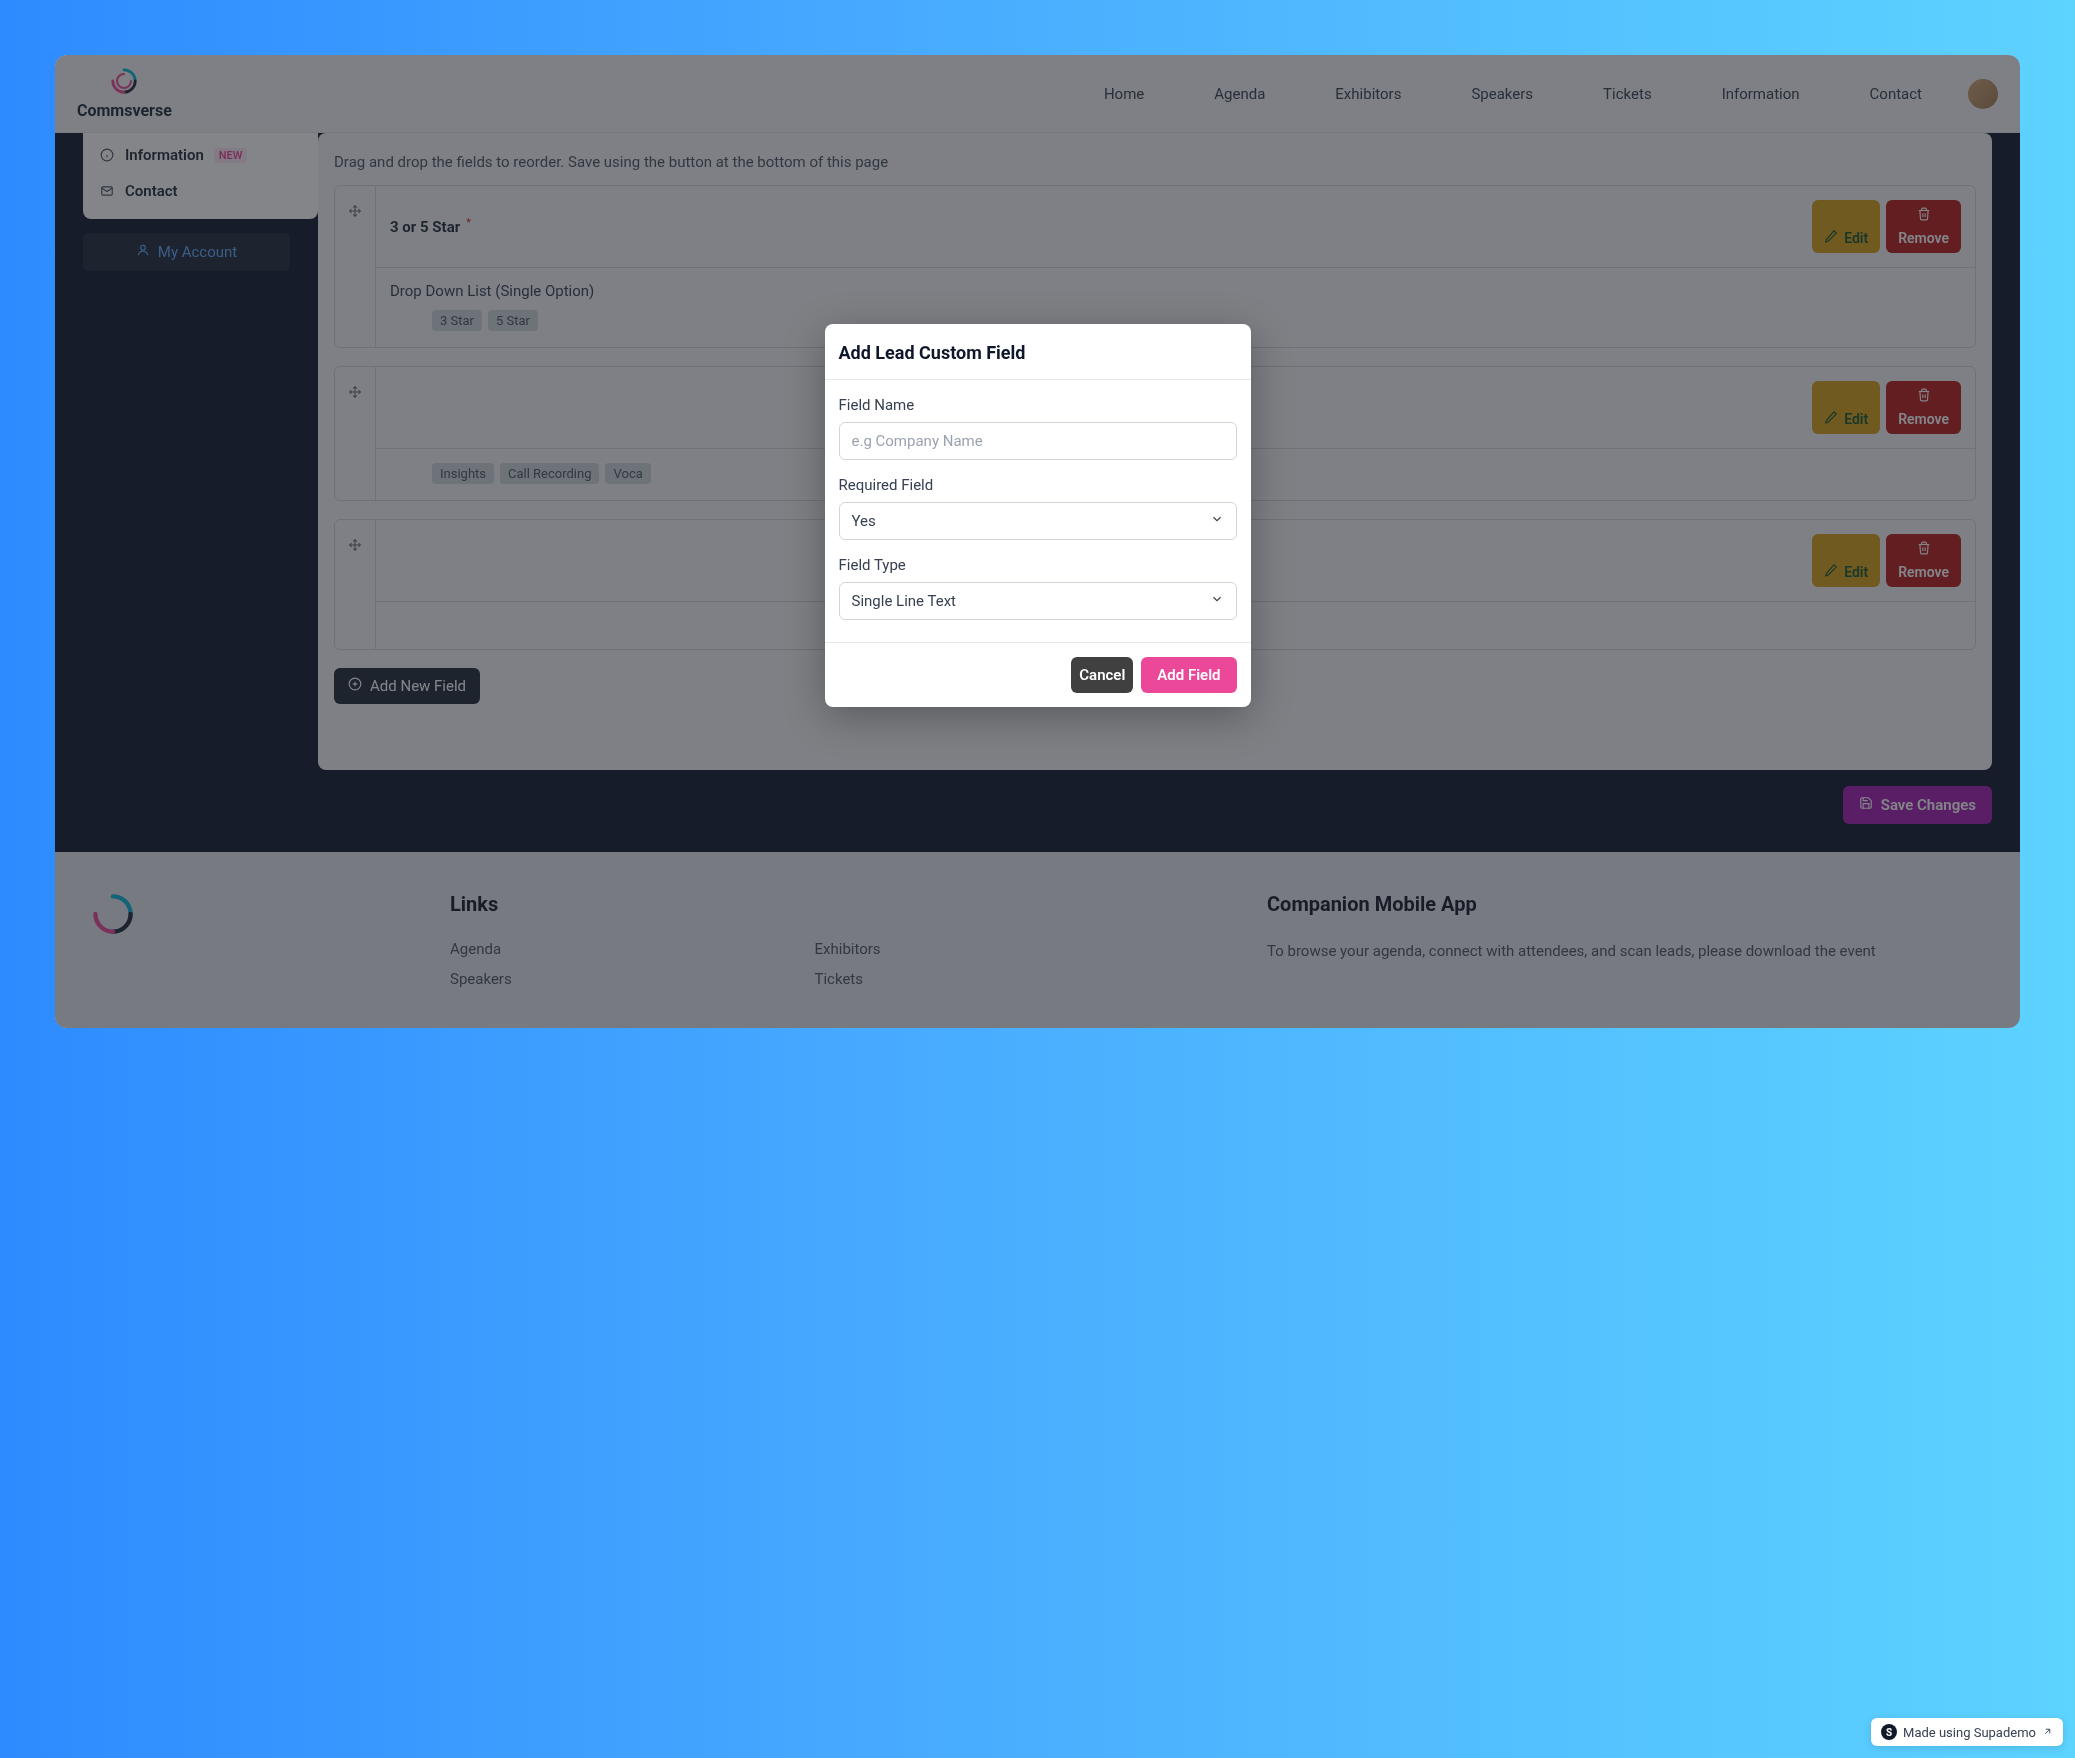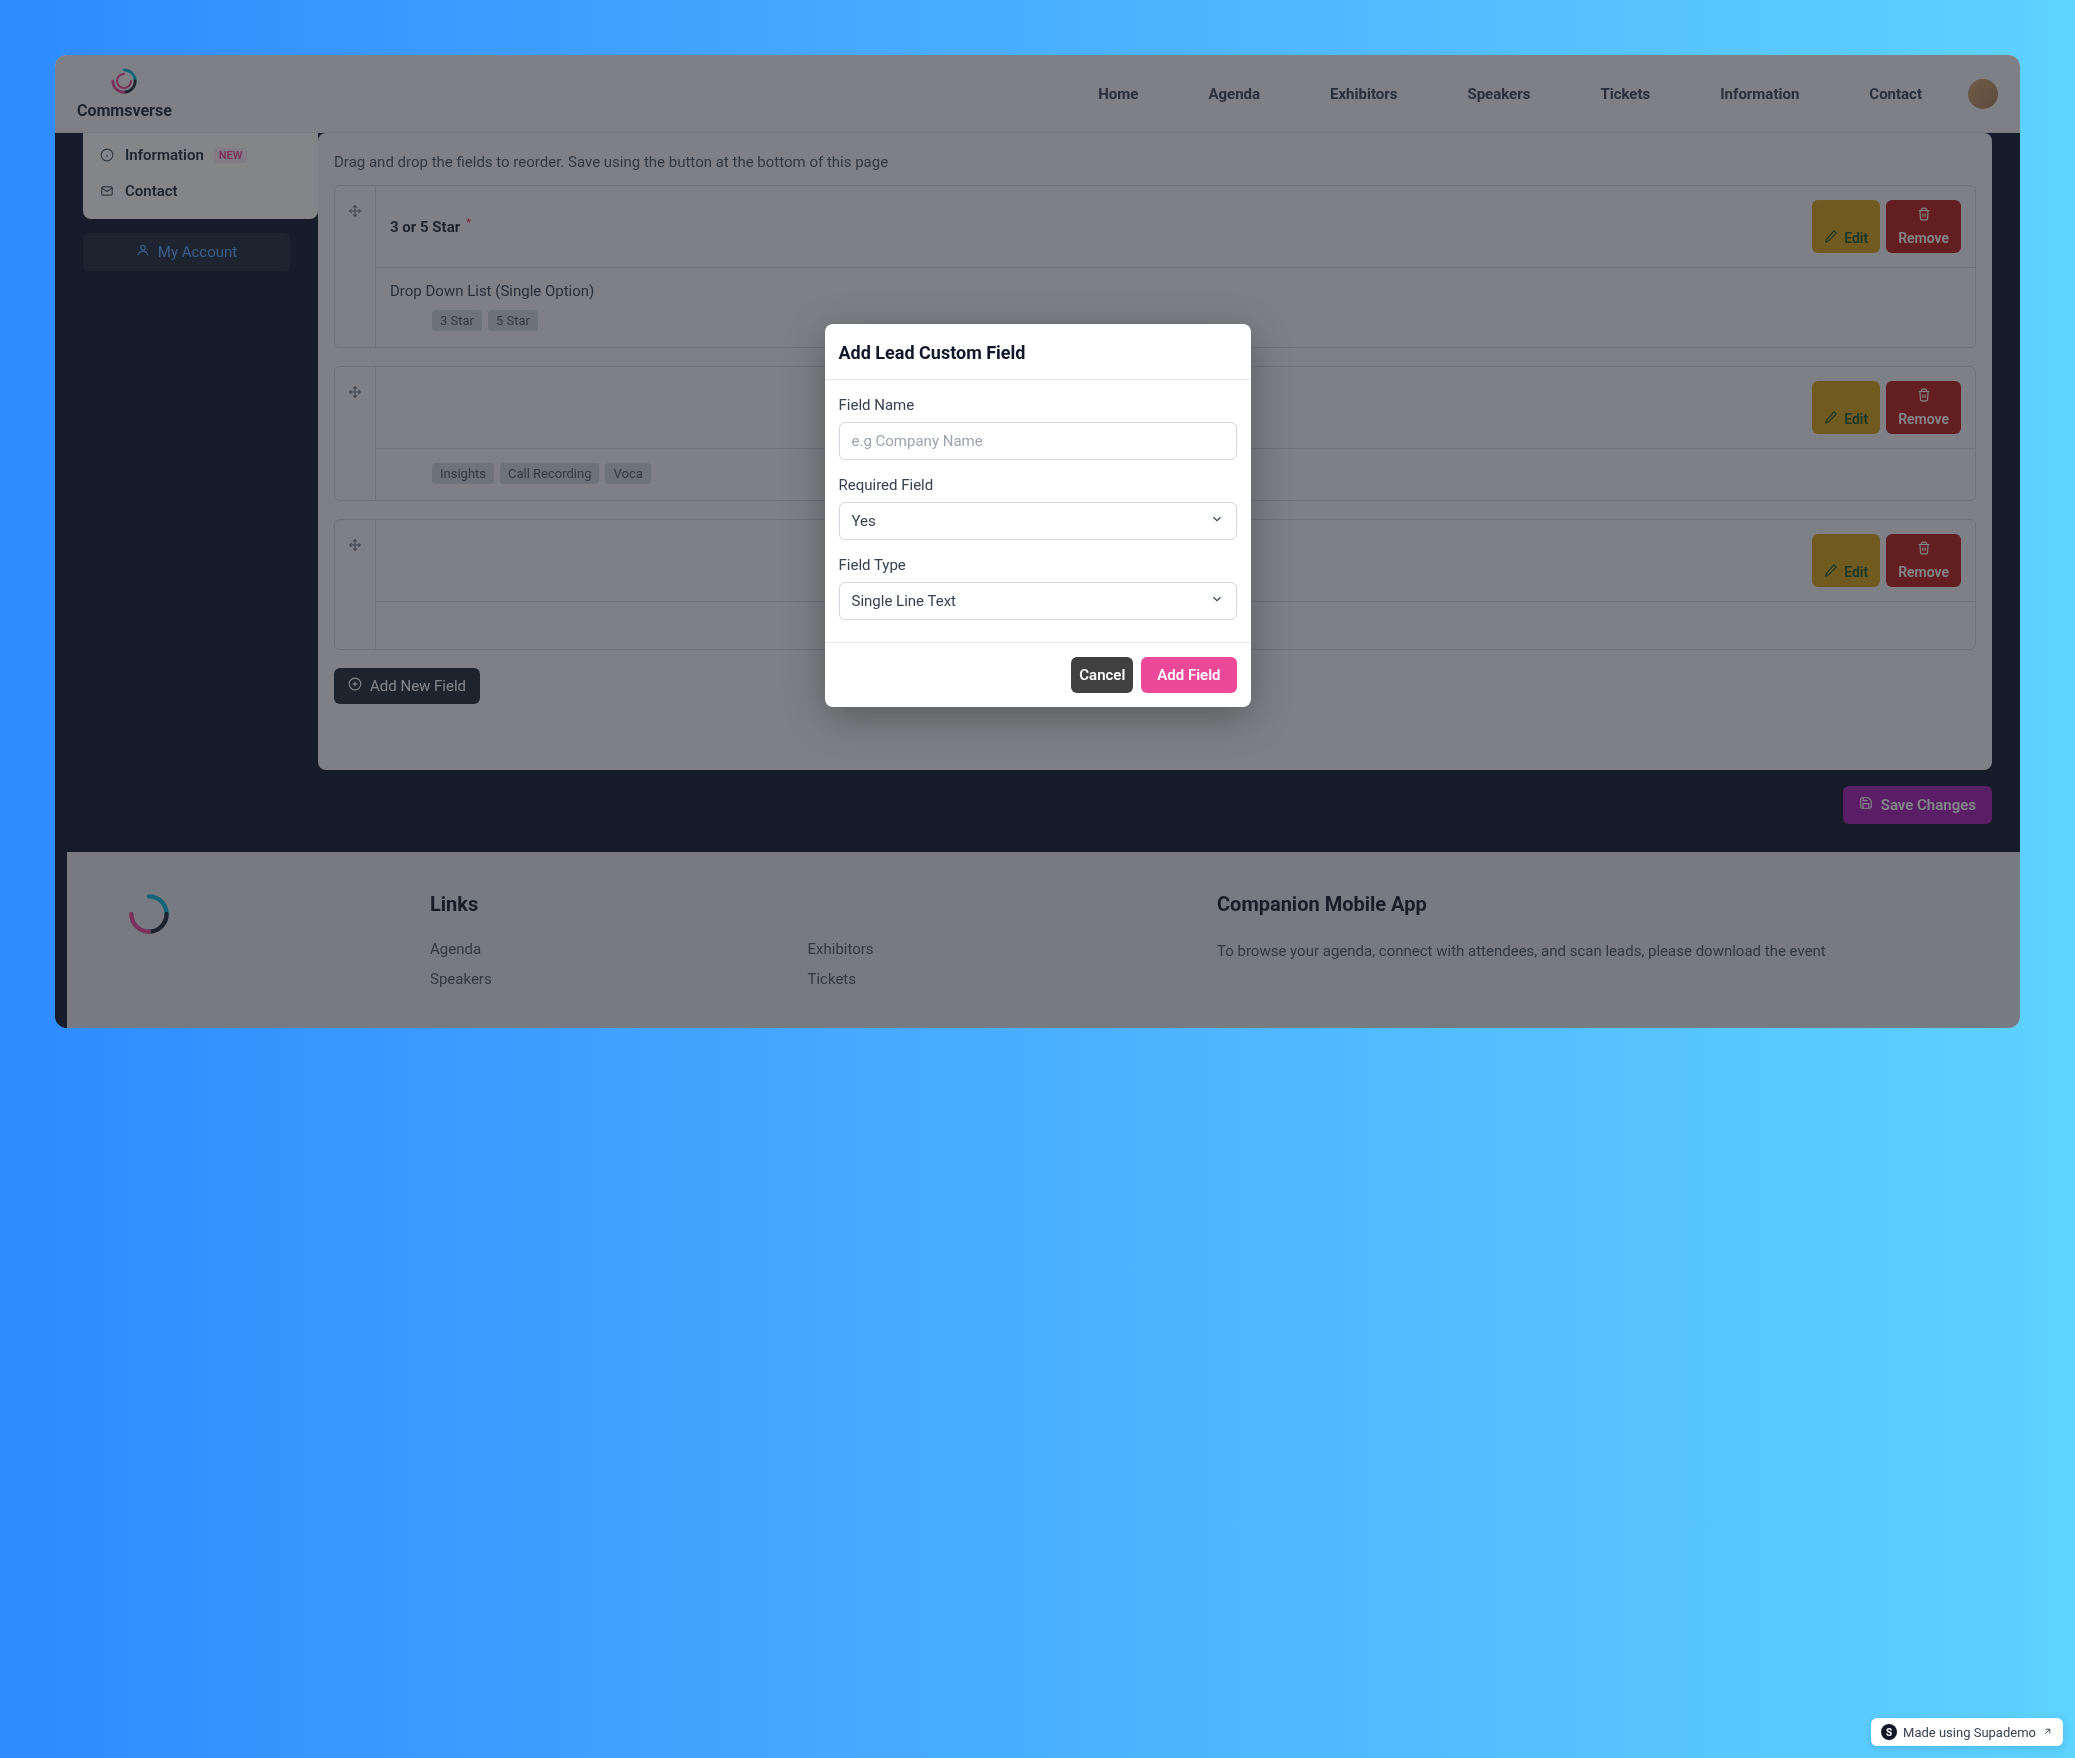--- a/index.html
+++ b/index.html
@@ -55,21 +55,21 @@
 
     .nav {
       display: flex;
       gap: 28px;
       align-items: center;
     }
 
     .nav-item {
       font-size: 15px;
       color: #374151;
-      font-weight: 700;
+      font-weight: 400;
       cursor: pointer;
       padding-left: 42px;
     }
 
     .avatar {
       width: 30px;
       height: 30px;
       border-radius: 50%;
       background: linear-gradient(135deg, #d4a574 0%, #a67c52 100%);
       margin-left: 18px;
@@ -278,24 +278,23 @@
       gap: 8px;
       font-size: 15px;
       font-weight: 600;
       cursor: pointer;
       border: none;
     }
 
     
     .footer {
       background: #e5e7eb;
-      padding: 40px 60px;
-      display: flex;
-      gap: 44px;
-      margin-left: 12px;
+      padding: 40px 36px;
+      display: flex;
+      gap: 100px;
     }
 
     .footer-left {
       flex: 0 0 259px;
       display: flex;
       align-items: flex-start;
     }
 
     .footer-logo {
       width: 44px;

